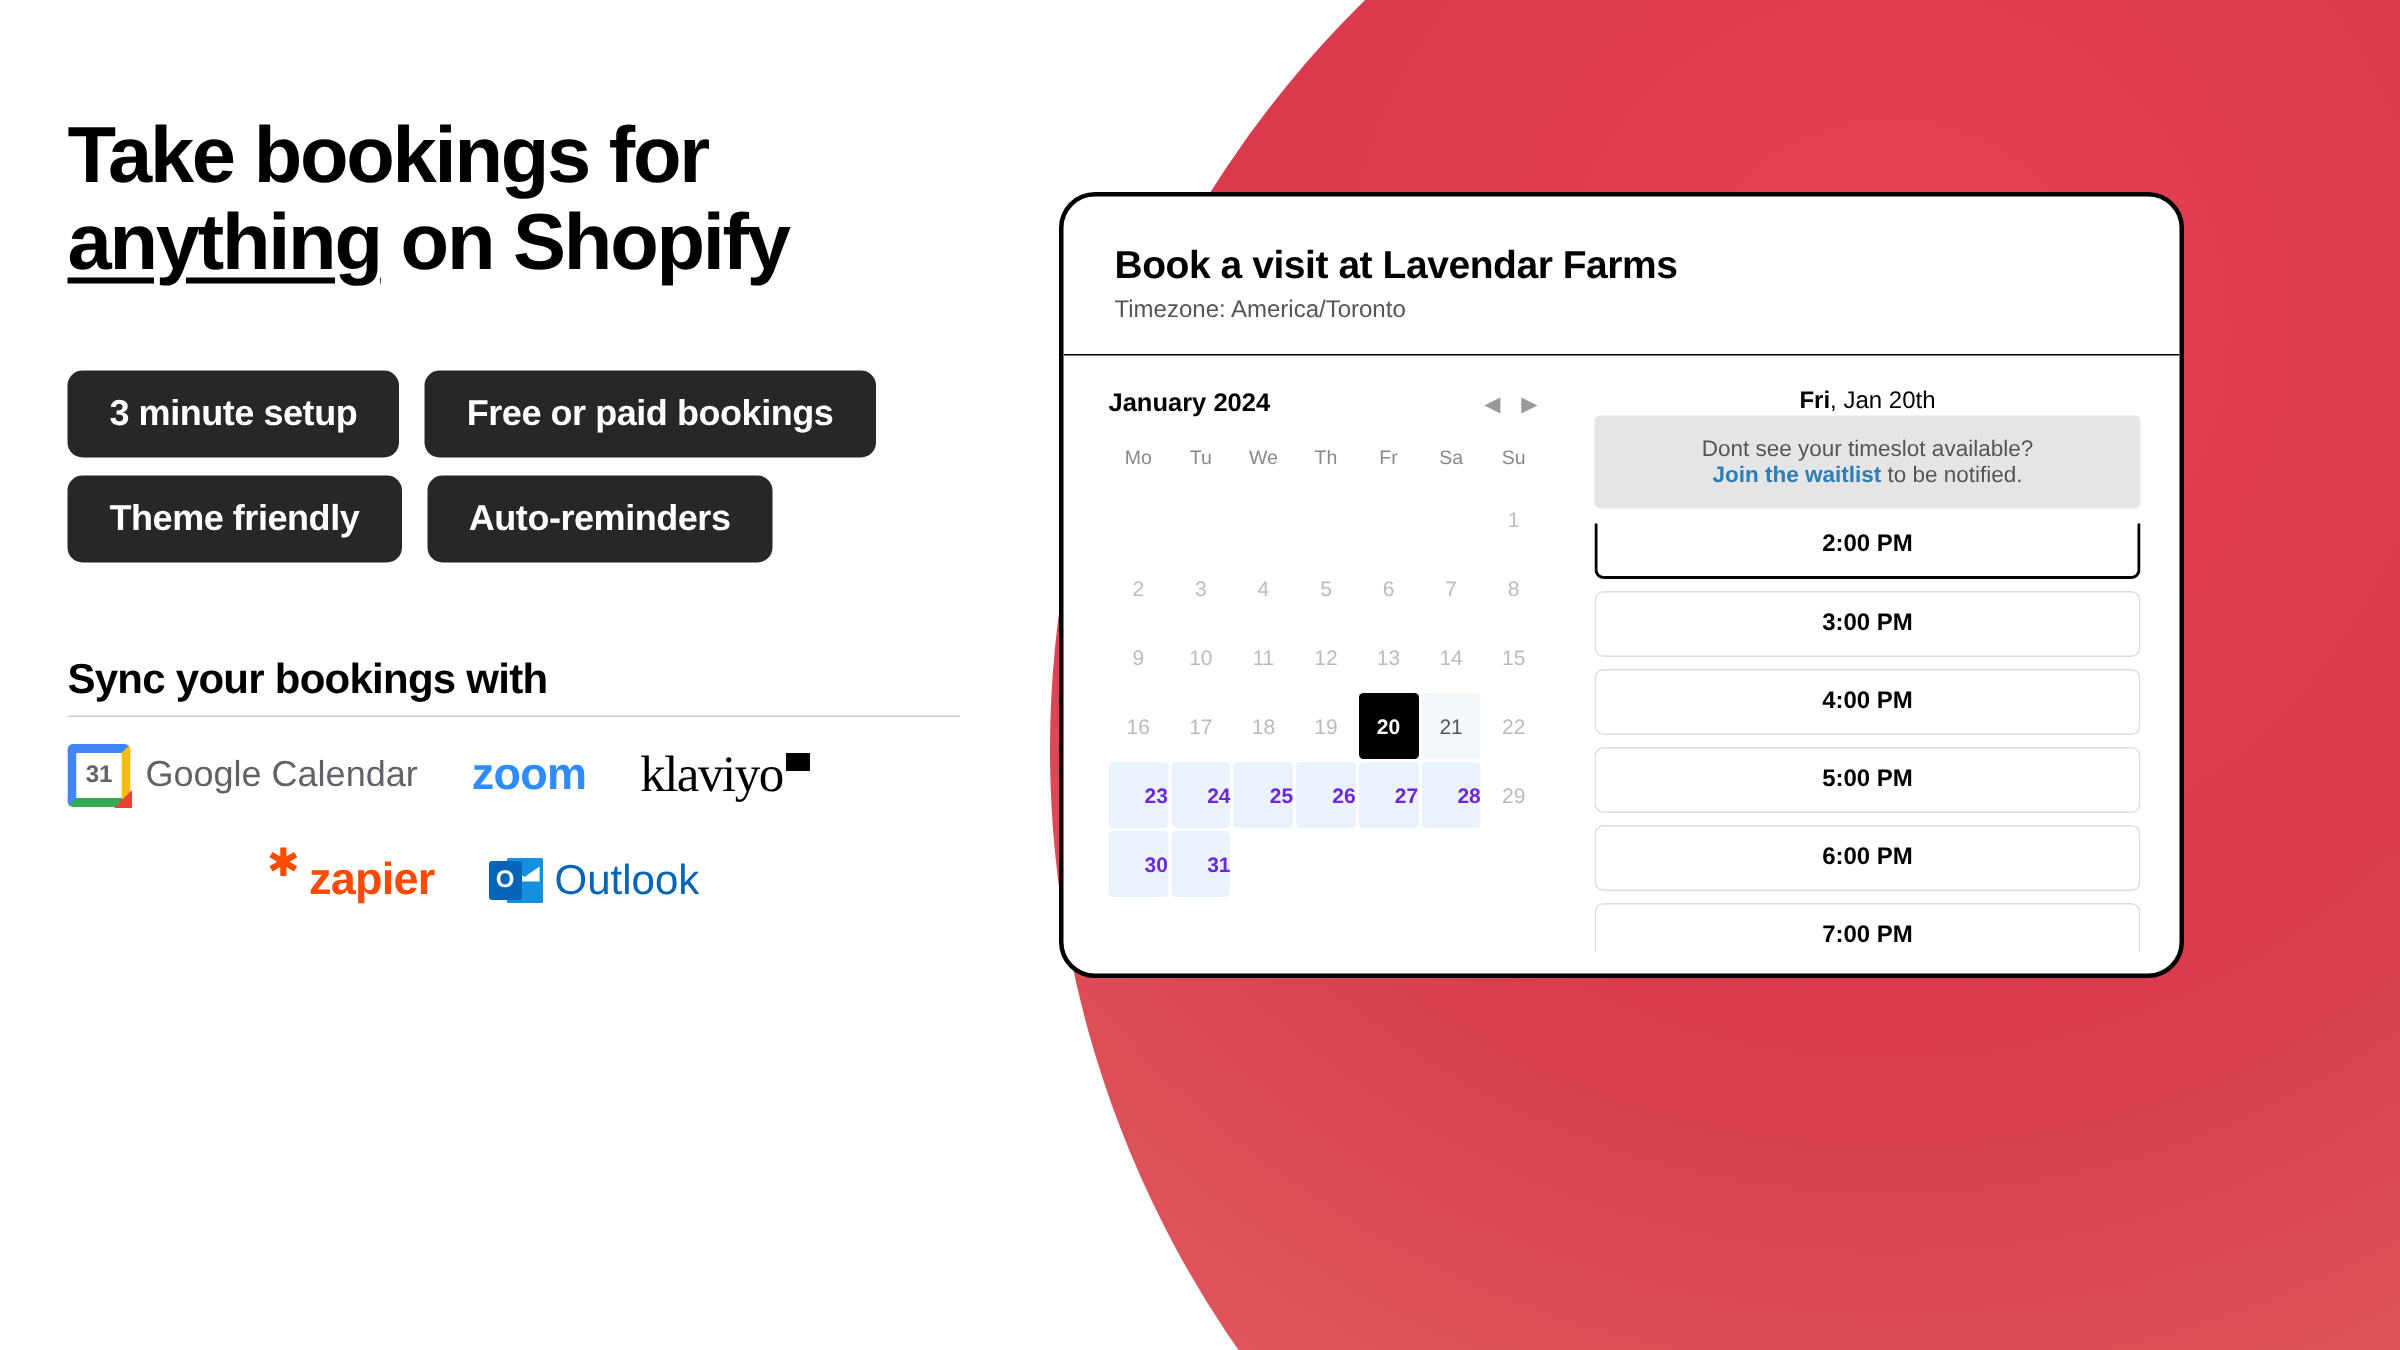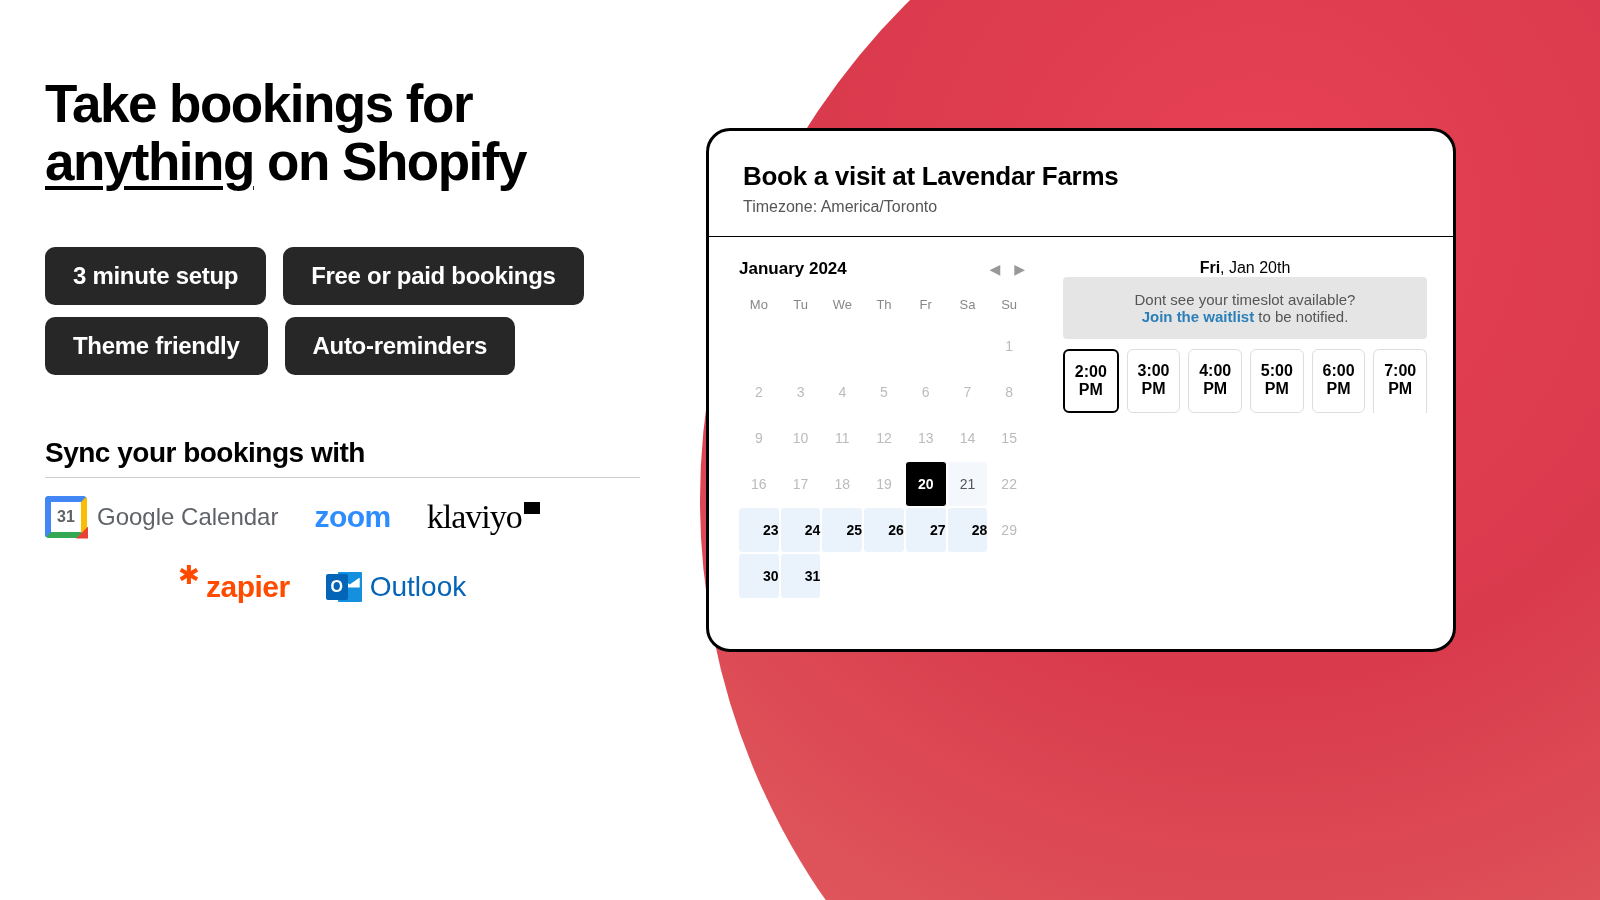--- a/index.html
+++ b/index.html
@@ -94,30 +94,30 @@
 
   .cal-col { width: 290px; flex-shrink:0;}
   .cal-head { display:flex; align-items:flex-start; justify-content:space-between; margin-bottom: 12px;}
   .cal-month { font-size:17px; font-weight:700;}
   .cal-nav { display:flex; gap:6px; color:#999;}
   .cal-nav span { cursor:pointer; font-size:14px; padding:2px 4px;}
 
   .cal-grid { display:grid; grid-template-columns: repeat(7, 1fr); gap: 2px;}
   .dow { text-align:center; font-size:13px; color:#888; font-weight:500; padding:6px 0 10px;}
   .day { text-align:center; font-size:14px; color:#bbb; padding:14px 0; border-radius:3px; font-weight:500;}
-  .day.avail { background:#eaf3fb; color:#000000; font-weight:700; cursor:pointer;padding-left:24px;}
+  .day.avail { background:#eaf3fb; color:#6d28d9; font-weight:700; cursor:pointer;padding-left:24px;}
   .day.selected { background:#000000; color:#fff; font-weight:700;}
   .day.lightavail { background:#f4f8fc; color:#555; font-weight:400;}
 
   .slot-col { flex:1; display:flex; flex-direction:column; min-width:0;}
   .slot-date { text-align:center; font-size:16px; font-weight:500;}
   .slot-date b { font-weight:700;}
   .waitlist-banner { background:#e5e5e5; border-radius:4px; padding:14px 20px; text-align:center; font-size:15px; color:#555; margin-bottom:10px;}
   .waitlist-banner .link { color:#2b7fb8; font-weight:600;}
-  .slot-list { display:flex; gap:8px; overflow:hidden;}
+  .slot-list { display:flex; flex-direction:column; gap:8px; overflow:hidden;justify-content:center;}
   .slot { border:1px solid #ddd; border-radius:6px; padding:12px 0; text-align:center; font-size:16px; font-weight:600; cursor:pointer;}
   .slot.selected { border:2px solid #000;}
   .slot.cut { border-bottom:none; border-radius:6px 6px 0 0;}
 </style>
 </head>
 <body>
 
 <div class="bg-circle"></div>
 
 <div class="left-col">

